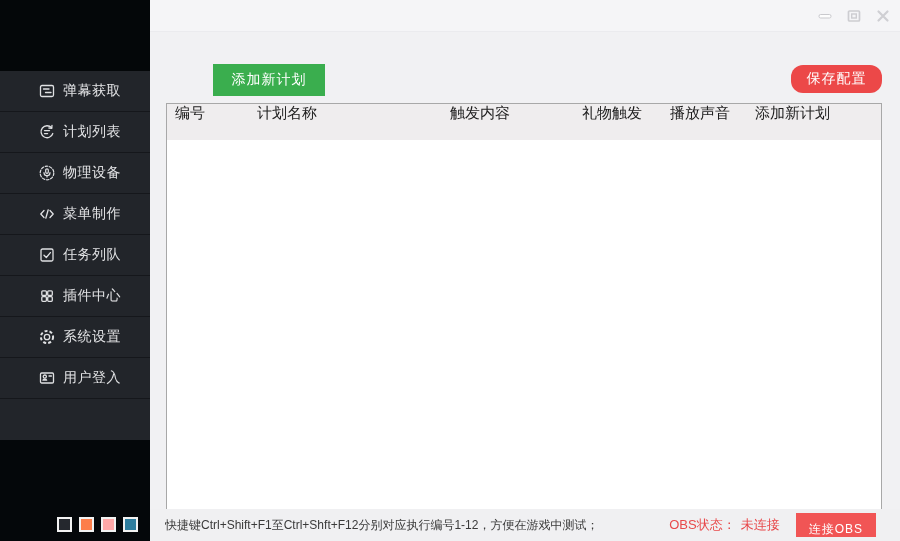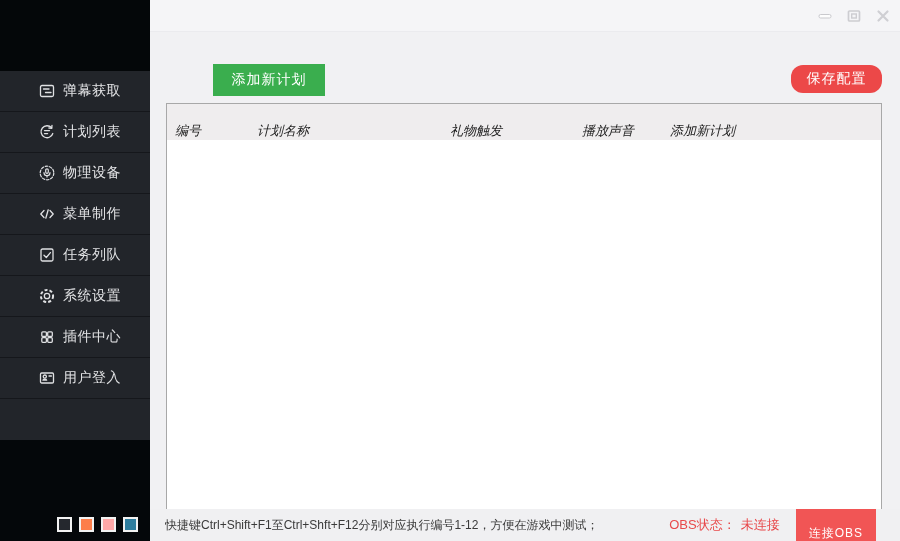--- a/index.html
+++ b/index.html
@@ -33,39 +33,39 @@
   
   .btn { position:absolute; border:none; color:#fff; font-size:14px; cursor:pointer;
     font-family:inherit; letter-spacing:1px;margin-left:44px; }
   .btn-add  { left:19px;  top:64px; width:112px; height:32px; background:#3aae4e; }
   .btn-import { right:115px; top:65px; width:91px; height:28px; background:#f3922f; }
   .btn-save { right:18px; top:65px; width:91px; height:28px; background:#ec4848;border-radius:12px; }
 
   
   .table { position:absolute; left:16px; top:103px; width:716px; height:406px;
     border:1px solid #a8a8a8; background:#ffffff; }
-  .thead { display:flex; height:36px; background:#efedee; align-items:flex-end;
-    font-size:13px; color:#1c1c1c;font-style:italic; }
+  .thead { display:flex; height:36px; background:#efedee; align-items:flex-start;
+    font-size:15px; color:#1c1c1c; }
   .th { flex:none; white-space:nowrap; }
   .th:nth-child(1){ width:90px;  padding-left:8px; }
   .th:nth-child(2){ width:193px; }
   .th:nth-child(3){ width:132px; }
   .th:nth-child(4){ width:88px;  }
   .th:nth-child(5){ width:85px;  }
   .th:nth-child(6){ flex:1; }
   .tbody { height:370px; background:#ffffff; }
 
   
   .statusbar { position:absolute; left:0; top:509px; width:750px; height:32px;
     background:#f0f0f2; display:flex; align-items:center; padding:0 24px 0 15px; }
   .hint { flex:1; font-size:12px; color:#3a3a3a; white-space:nowrap; overflow:hidden; }
   .obs-status { font-size:13px; color:#e8494b; white-space:nowrap; margin-right:16px; }
   .obs-status .val { margin-left:5px; }
   .btn-obs { border:none; background:#f15555; color:#fff; font-size:12px; height:24px;
-    padding:16px 13px; cursor:pointer; font-family:inherit; letter-spacing:1px; }
+    padding:8px 13px; cursor:pointer; font-family:inherit; letter-spacing:1px; }
 </style>
 </head>
 <body>
 
 <div class="window">
 
   <aside class="sidebar">
     <div class="logo-area"></div>
 
     <nav class="menu">
@@ -122,37 +122,37 @@
             <rect x="3" y="3" width="12" height="12" rx="1.5"></rect>
             <polyline points="6,9.3 8.3,11.5 12.4,6.6"></polyline>
           </svg>
         </span>
         <span class="mi-label">任务列队</span>
       </div>
 
       <div class="menu-item">
         <span class="mi-icon">
           <svg width="18" height="18" viewBox="0 0 18 18" fill="none" stroke="#e0e1e3" stroke-width="1.3">
-            <circle cx="9" cy="9" r="2.7"></circle>
-            <circle cx="9" cy="9" r="6.1" stroke-width="2" stroke-dasharray="3 2.1"></circle>
-          </svg>
-        </span>
-        <span class="mi-label">系统设置</span>
-      </div>
-
-      <div class="menu-item">
-        <span class="mi-icon">
-          <svg width="18" height="18" viewBox="0 0 18 18" fill="none" stroke="#e0e1e3" stroke-width="1.3">
             <rect x="3.8" y="3.8" width="4.6" height="4.6" rx="1"></rect>
               <rect x="9.7" y="3.8" width="4.6" height="4.6" rx="1"></rect>
             <rect x="3.8" y="9.7" width="4.6" height="4.6" rx="1"></rect>
               <rect x="9.7" y="9.7" width="4.6" height="4.6" rx="1"></rect>
           </svg>
         </span>
         <span class="mi-label">插件中心</span>
+      </div>
+
+      <div class="menu-item">
+        <span class="mi-icon">
+          <svg width="18" height="18" viewBox="0 0 18 18" fill="none" stroke="#e0e1e3" stroke-width="1.3">
+            <circle cx="9" cy="9" r="2.7"></circle>
+            <circle cx="9" cy="9" r="6.1" stroke-width="2" stroke-dasharray="3 2.1"></circle>
+          </svg>
+        </span>
+        <span class="mi-label">系统设置</span>
       </div>
 
       <div class="menu-item">
         <span class="mi-icon">
           <svg width="18" height="18" viewBox="0 0 18 18" fill="none" stroke="#e0e1e3" stroke-width="1.3" stroke-linecap="round">
             <rect x="2.5" y="4" width="13" height="10" rx="1.2"></rect>
             <circle cx="6.8" cy="7.6" r="1.6"></circle>
             <path d="M4.3 11.8c0-1.3 1.1-2.2 2.5-2.2s2.5.9 2.5 2.2z" fill="#e0e1e3" stroke="none"></path>
             <line x1="11" y1="7" x2="13.4" y2="7"></line>
           </svg>
@@ -194,20 +194,21 @@
       </div>
     </div>
 
     <button class="btn btn-add">添加新计划</button>
     <button class="btn btn-save">保存配置</button>
 
     <div class="table">
       <div class="thead">
         <span class="th">编号</span>
         <span class="th">计划名称</span>
+        <span class="th">触发内容</span>
         <span class="th">礼物触发</span>
         <span class="th">播放声音</span>
         <span class="th">添加新计划</span>
       </div>
       <div class="tbody"></div>
     </div>
 
     <div class="statusbar">
       <span class="hint">快捷键Ctrl+Shift+F1至Ctrl+Shft+F12分别对应执行编号1-12，方便在游戏中测试；</span>
       <span class="obs-status">

